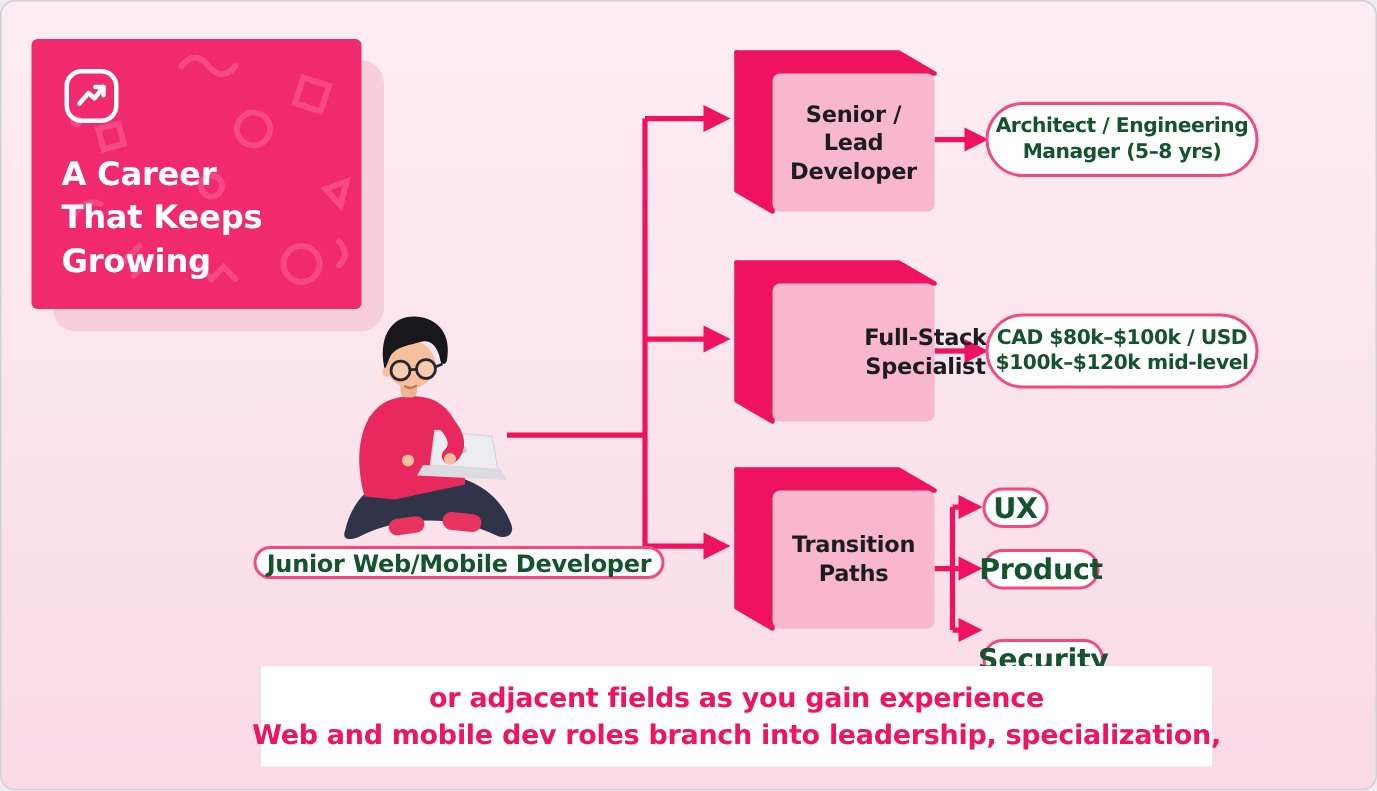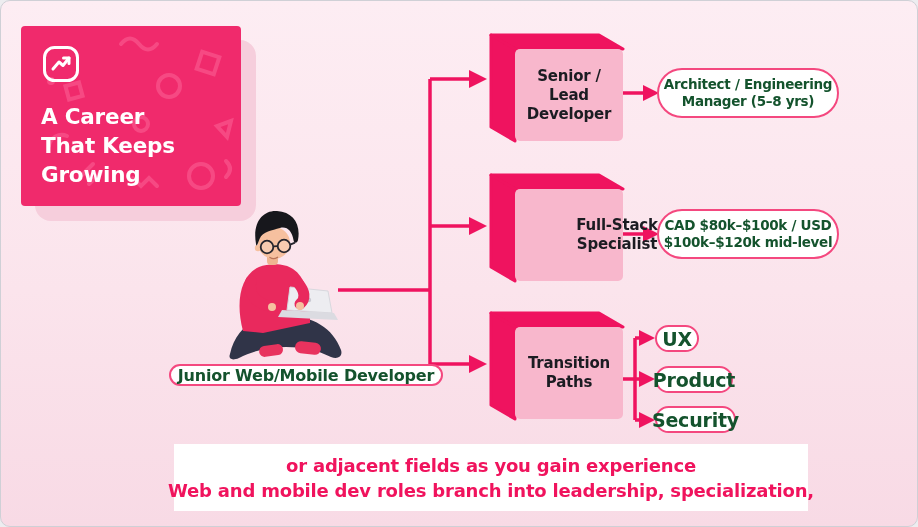--- a/index.html
+++ b/index.html
@@ -170,21 +170,21 @@
   <div class="pill pill-lg" style="left:656px;top:208px;">
     <span>CAD $80k–$100k / USD</span>
     <span>$100k–$120k mid-level</span>
   </div>
   <div class="pill pill-sm" style="left:654px;top:324px;width:44px;">
     <span>UX</span>
   </div>
   <div class="pill pill-sm" style="left:654px;top:365px;width:78px;">
     <span>Product</span>
   </div>
-  <div class="pill pill-sm" style="left:654px;top:405px;width:81px;">
+  <div class="pill pill-sm" style="left:654px;top:425px;width:81px;">
     <span>Security</span>
   </div>
 
   <div class="banner">
     <div>or adjacent fields as you gain experience</div>
     <div>Web and mobile dev roles branch into leadership, specialization,</div>
   </div>
 
 </div>
 

